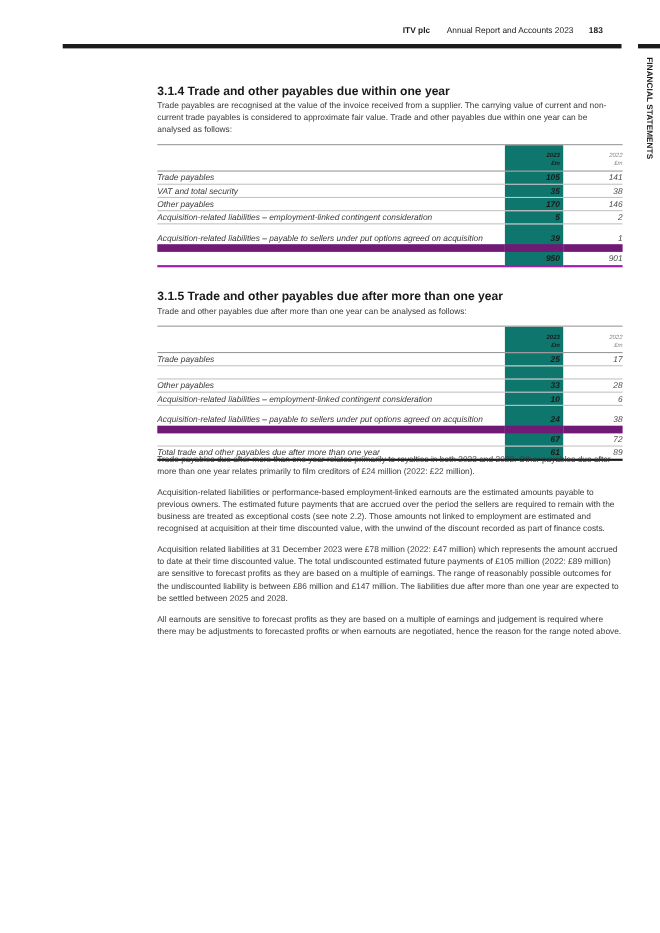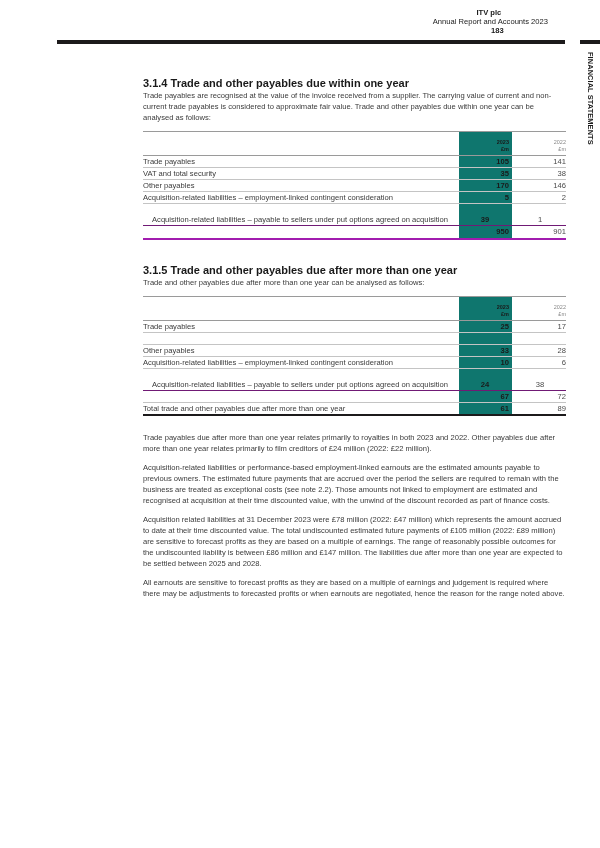--- a/index.html
+++ b/index.html
@@ -1,49 +1,49 @@
 <!DOCTYPE html>
 <html><head>
 <meta charset="utf-8">
 <style>
   * { margin: 0; padding: 0; box-sizing: border-box; }
   html, body { width: 600px; height: 848px; background: #ffffff; overflow: hidden; }
   body { position: relative; font-family: "Liberation Sans", sans-serif; color: #2b2b2b; }
 
-  .header { position: absolute; top: 8px; right: 52px; height: 12px; display: flex; align-items: center; font-size: 7.6px; color: #1a1a1a; flex-direction: column; }
+  .header { position: absolute; top: 20px; right: 52px; height: 12px; display: flex; align-items: flex-end; font-size: 7.6px; color: #1a1a1a; }
   .header .brand { font-weight: bold; margin-right: 3px; }
-  .header .title { font-weight: normal; }
+  .header .title { font-weight: normal; margin-left: 12px; }
   .header .pageno { font-weight: bold; margin-left: 14px; }
 
   .top-rule { position: absolute; top: 40px; left: 57px; width: 508px; height: 4px; background: #1c1a1b; }
   .side-rule { position: absolute; top: 40px; left: 580px; width: 20px; height: 4px; background: #1c1a1b; }
 
   .side-label { position: absolute; top: 52px; left: 583px; width: 12px; height: 90px; }
   .side-label span { display: block; position: absolute; top: 0; left: 12px; transform-origin: 0 0; transform: rotate(90deg); white-space: nowrap; font-size: 7.4px; font-weight: bold; color: #1a1a1a; letter-spacing: 0.1px; }
 
   .content { position: absolute; left: 143px; top: 0; width: 423px; }
 
   h2 { font-size: 11px; font-weight: bold; color: #1a1a1a; line-height: 13px; }
   .subhead { font-size: 8px; font-weight: bold; color: #1a1a1a; line-height: 11px; }
   p { font-size: 7.6px; line-height: 11px; color: #3a3a3a; }
 
   .sec1 { position: absolute; top: 77px; left: 0; width: 423px; }
   .sec2 { position: absolute; top: 264px; left: 0; width: 423px; }
-  .notes { position: absolute; top: 412px; left: 0; width: 423px; margin-top: 20px; }
+  .notes { position: absolute; top: 412px; left: 0; width: 423px; }
   .notes p { margin-bottom: 8px; }
 
-  table { width: 423px; border-collapse: collapse; font-size: 7.6px; color: #3a3a3a; }
+  table { width: 423px; border-collapse: collapse; font-size: 7.6px; color: #3a3a3a; font-style: italic; }
   table td { padding: 0 2px; vertical-align: bottom; }
   .c-label { width: 316px; padding-left: 0; }
   .c-2023 { width: 53px; text-align: right; font-weight: bold; color: #1a1a1a; background: #0f766e; padding-right: 3px; }
   .c-2022 { width: 54px; text-align: right; color: #4a4a4a; padding-right: 0; }
   tr.head td { height: 24px; border-top: 1.6px solid #9a9a9a; border-bottom: 1px solid #9a9a9a; font-size: 5.5px; line-height: 7px; padding-bottom: 2px; }
   tr.head .c-2022 { color: #888; font-weight: normal; }
   tr.row td { height: 12px; line-height: 11px; border-bottom: 1px solid #c4c4c4; }
-  tr.row2 td { height: 22px; line-height: 11px; border-bottom: 1px solid #701a75; text-align: center; }
+  tr.row2 td { height: 22px; line-height: 11px; border-bottom: 7px solid #701a75; }
   tr.blank td { height: 12px; border-bottom: 1px solid #c4c4c4; }
   tr.total td { height: 13px; line-height: 12px; border-top: 1px solid #555; border-bottom: 2px solid #a21caf; }
   tr.last td { border-bottom: 2px solid #1c1a1b; }
 
   .table1 { margin-top: 8px; }
   .table2 { margin-top: 8px; }
 </style>
 </head>
 <body>
 

